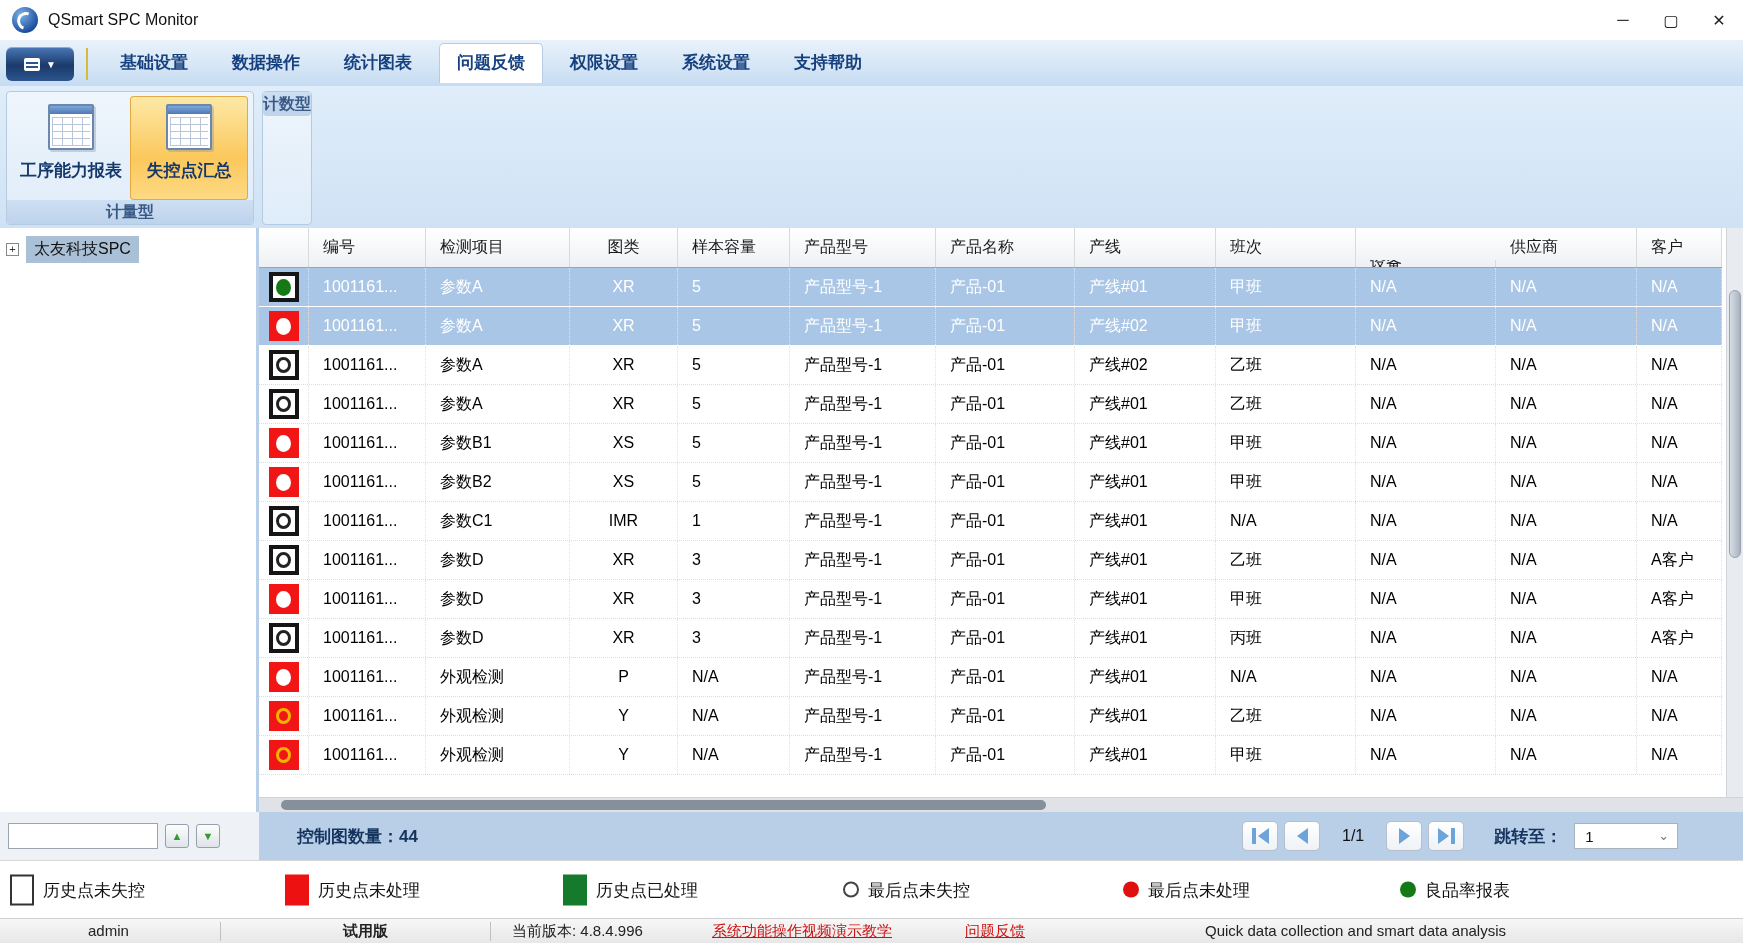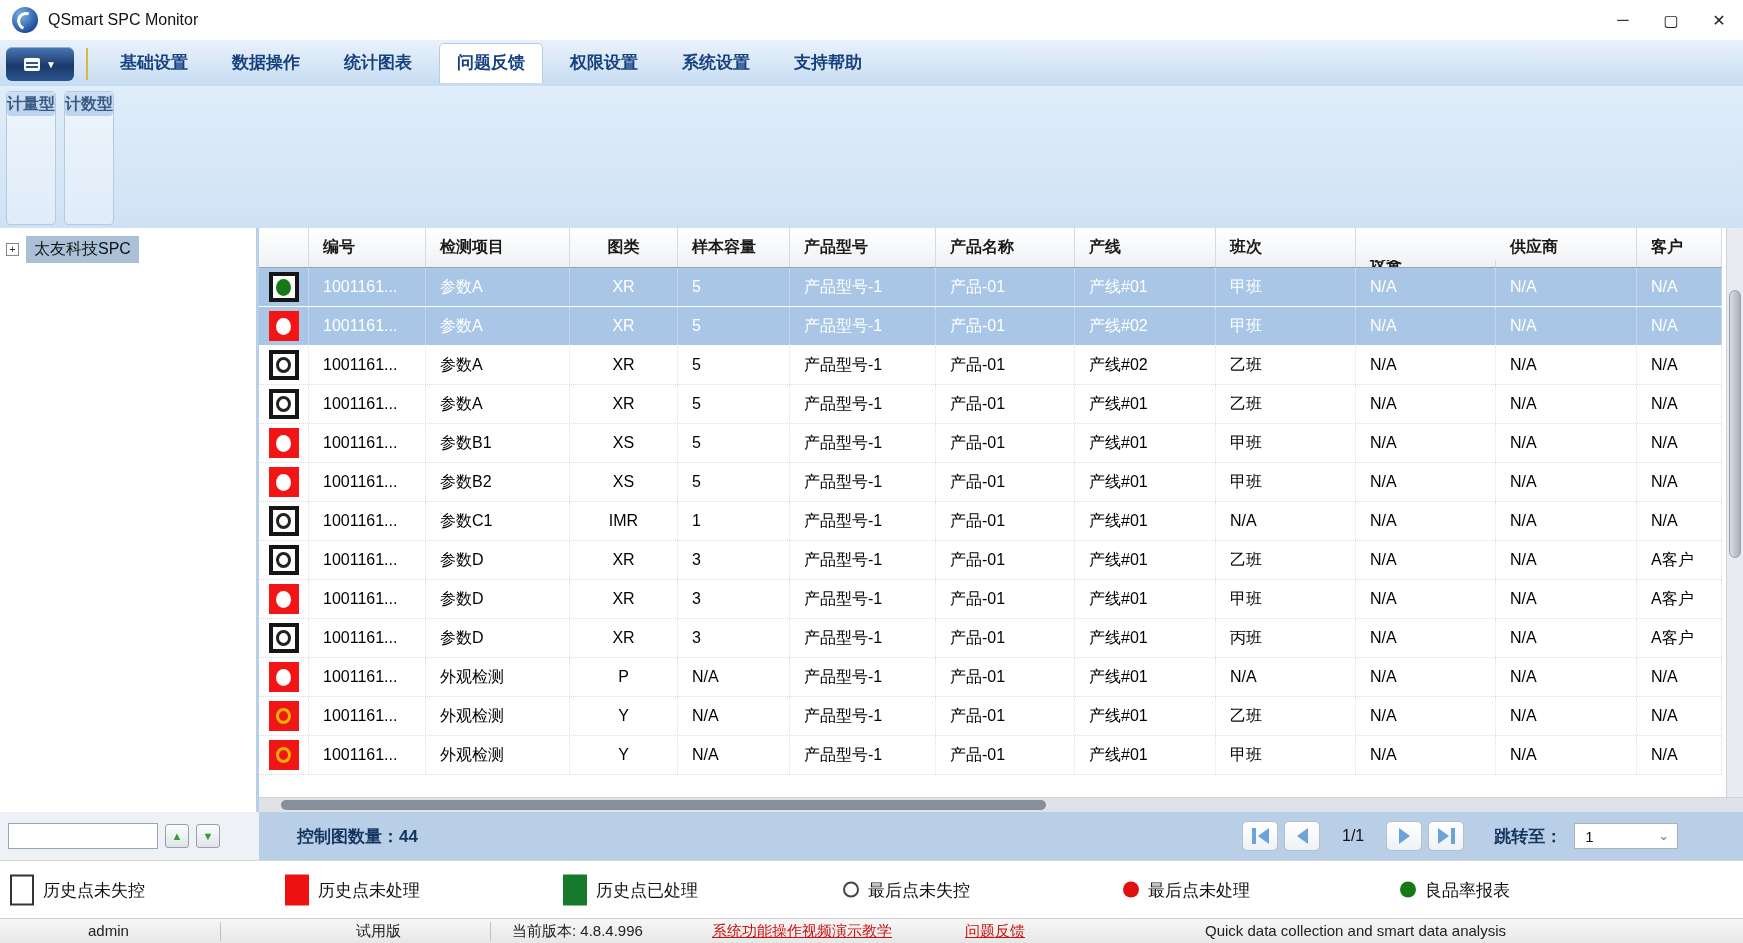--- a/index.html
+++ b/index.html
@@ -72,21 +72,21 @@
   .content { flex:1; display:flex; background:#c3d2e2; min-height:0; }
   .lpanel { width:259px; flex:none; background:#fff; border-right:3px solid #b9cfe8; padding-top:8px; }
   .tree { display:flex; align-items:center; gap:7px; padding-left:6px; cursor:default; }
   .expand { width:13px; height:13px; border:1px solid #888; background:#fff; font-size:11px;
     line-height:10px; text-align:center; color:#333; flex:none; }
   .titem { background:#a9c0d6; padding:3px 8px; font-size:16px; color:#111; }
 
   .tablearea { flex:1; position:relative; background:#fff; display:flex; flex-direction:column; min-width:0; }
   .thead { display:flex; height:40px; flex:none; background:linear-gradient(#ffffff,#eef1f4);
     border-bottom:1px solid #98a5b5; width:1463px; }
-  .th { display:flex; align-items:center; padding-left:14px; font-size:16px; font-weight:bold;
+  .th { display:flex; align-items:center; padding-left:14px; font-size:16px; font-weight:normal;
     color:#1a1a1a; border-right:1px solid #d7dade; white-space:nowrap; overflow:hidden; }
   .th.center { justify-content:center; padding-left:0; }
   .tbody { flex:1; overflow:hidden; width:1463px; }
   .trow { display:flex; height:39px; align-items:center; border-bottom:1px dotted #dcdcdc; }
   .trow.sel { background:#a9c6e6; color:#fff; border-bottom:1px solid #fff; }
   .td { padding-left:14px; font-size:16px; white-space:nowrap; overflow:hidden;
     border-right:1px dotted #e2e2e2; height:100%; display:flex; align-items:center; }
   .td.center { justify-content:center; padding-left:0; }
   .td.status { justify-content:center; padding-left:0; }
   .sicon { width:30px; height:30px; display:flex; align-items:center; justify-content:center; flex:none; }
@@ -145,21 +145,21 @@
   .cr { background:#e01010; }
   .cg { background:#157a15; }
 
   
   .statusbar { height:25px; flex:none; background:linear-gradient(#f7f7f7,#e7e7e7);
     border-top:1px solid #cfcfcf; position:relative; font-size:15px; color:#222; }
   .statusbar > span { position:absolute; top:3px; white-space:nowrap; }
   .s-user { left:88px;text-align:right; }
   .s-sep { width:1px; height:19px; background:#c0c0c0; top:3px; }
   .s1 { left:220px; } .s2 { left:490px; }
-  .s-edition { left:356px; }
+  .s-edition { left:343px;font-weight:bold; }
   .s-version { left:512px; }
   .s-link1 { left:712px; color:#cc1111; text-decoration:underline; cursor:pointer; }
   .s-link2 { left:965px; color:#cc1111; text-decoration:underline; cursor:pointer; }
   .s-slogan { left:1205px; }
 </style>
 </head>
 <body>
 
 <div class="app">
 
@@ -185,20 +185,30 @@
         <div class="tab">统计图表</div>
         <div class="tab active">问题反馈</div>
         <div class="tab">权限设置</div>
         <div class="tab">系统设置</div>
         <div class="tab">支持帮助</div>
       </div>
   </div>
 
   <div class="ribbon" id="ribbon">
       <div class="rgroup">
+        <div class="rbtns">
+          <div class="rbtn">
+            <div class="sheet"></div>
+            <div class="lbl">工序能力报表</div>
+          </div>
+          <div class="rbtn active">
+            <div class="sheet"></div>
+            <div class="lbl">失控点汇总</div>
+          </div>
+        </div>
         <div class="glabel">计量型</div>
       </div>
       <div class="rgroup">
         <div class="glabel">计数型</div>
       </div>
     </div>
 
 
   <div class="content">
     <div class="lpanel">

